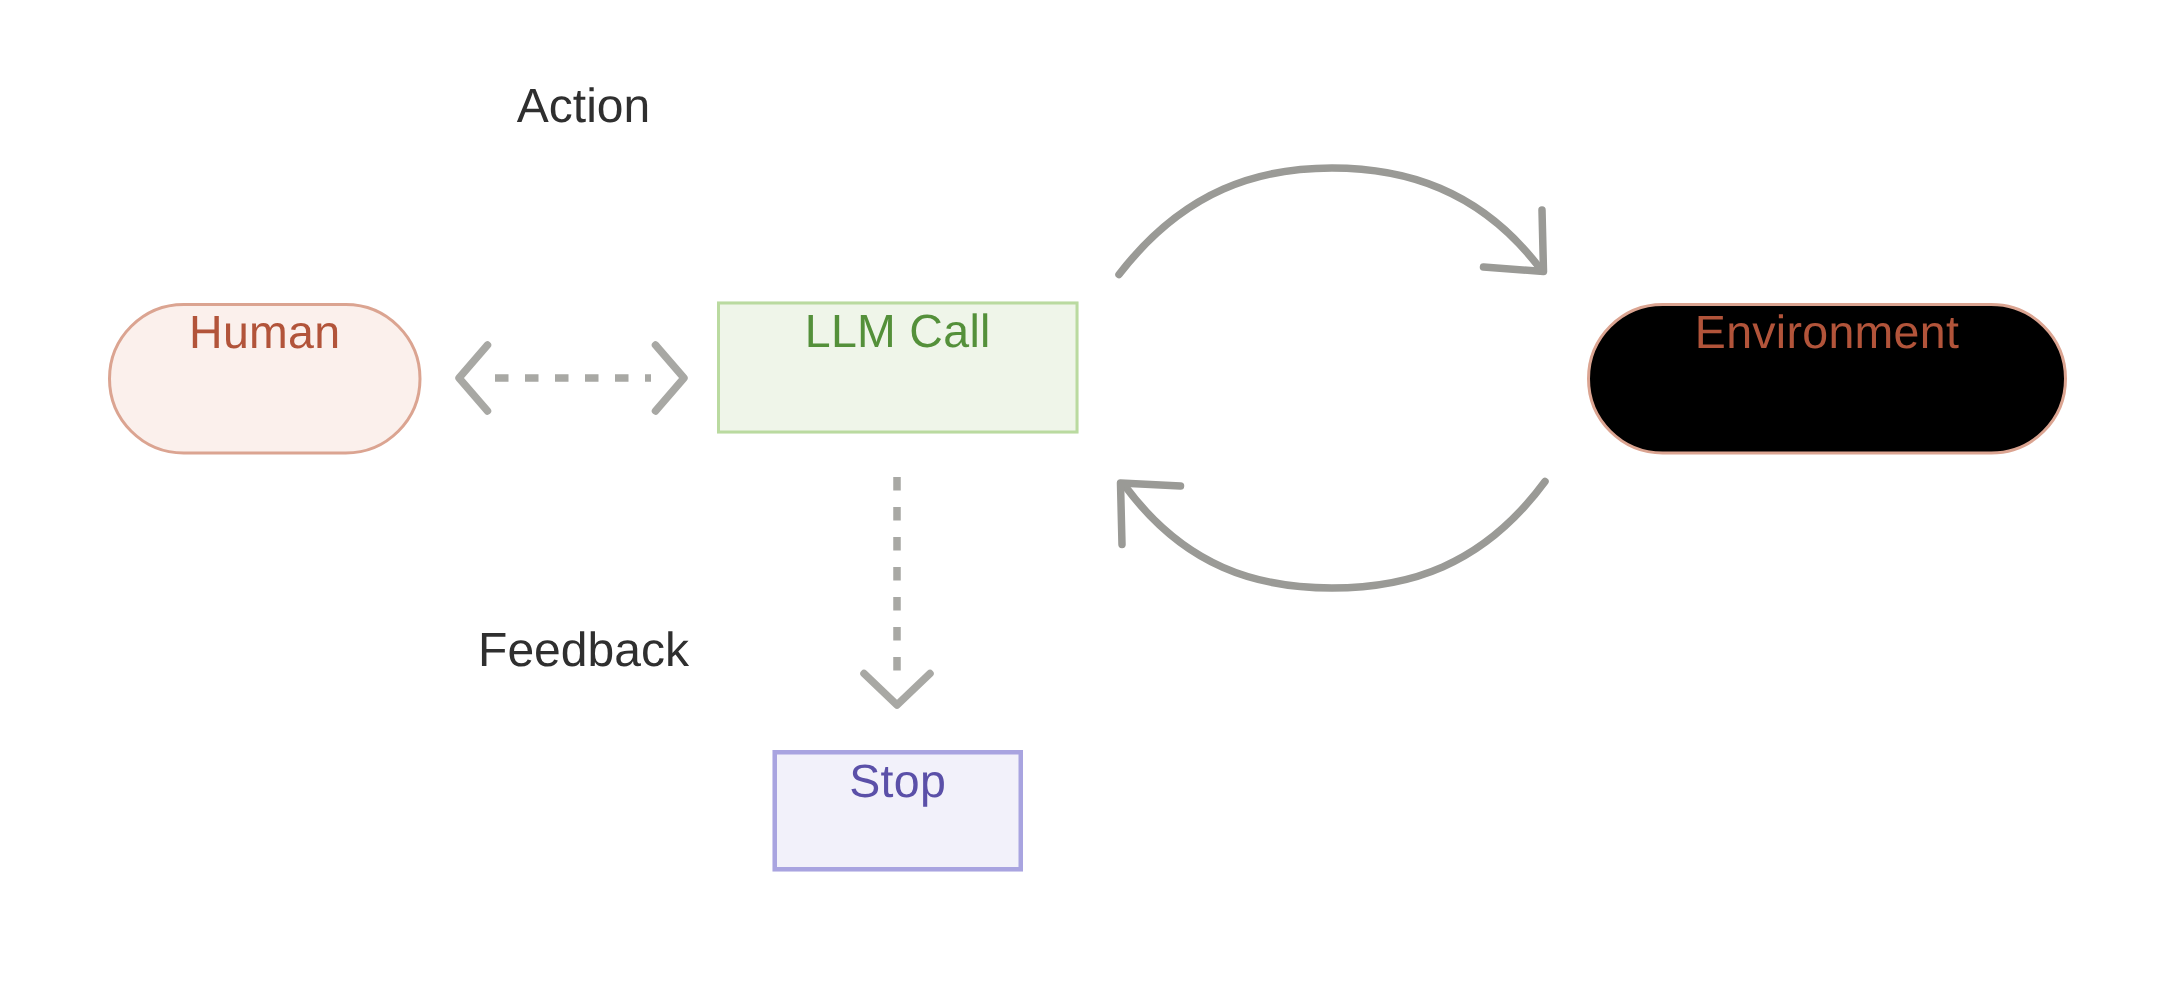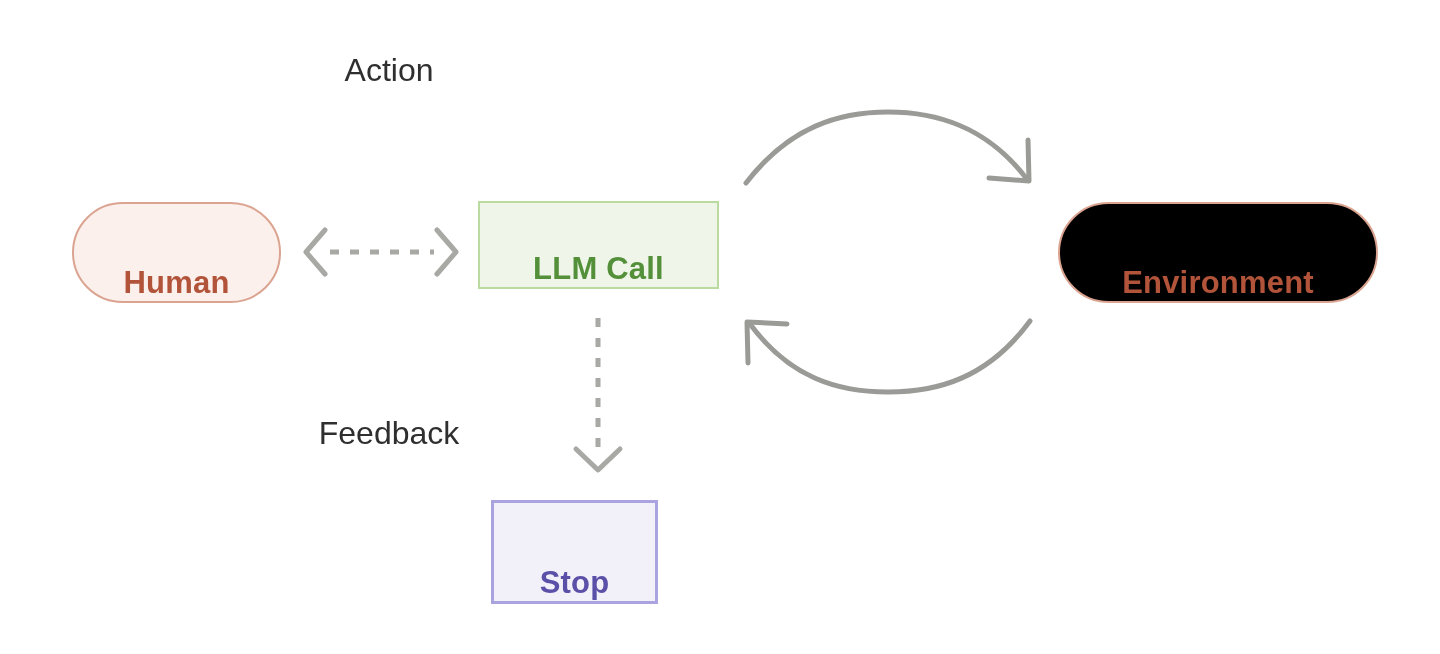--- a/index.html
+++ b/index.html
@@ -15,24 +15,24 @@
     width: 1440px;
     height: 654px;
     background: #ffffff;
     overflow: hidden;
   }
 
   
   .node {
     position: absolute;
     display: flex;
-    align-items: flex-end;
+    align-items: flex-start;
     justify-content: center;
     box-sizing: border-box;
-    font-weight: bold;
+    font-weight: normal;
     letter-spacing: 0.2px;
     white-space: nowrap;
     user-select: none;
   }
 
   .node-human {
     left: 72px;
     top: 202px;
     width: 209px;
     height: 101px;
@@ -60,24 +60,24 @@
     top: 201px;
     width: 241px;
     height: 88px;
     background: #eff5e9;
     border: 2px solid #badaa0;
     color: #54903a;
     font-size: 31px;
   }
 
   .node-stop {
-    left: 491px;
+    left: 515px;
     top: 500px;
     width: 167px;
-    height: 104px;
+    height: 81px;
     background: #f2f1fa;
     border: 3px solid #a9a4e0;
     color: #5b50a8;
     font-size: 31px;
   }
 
   
   .arc-label {
     position: absolute;
     color: #2f2f2f;

